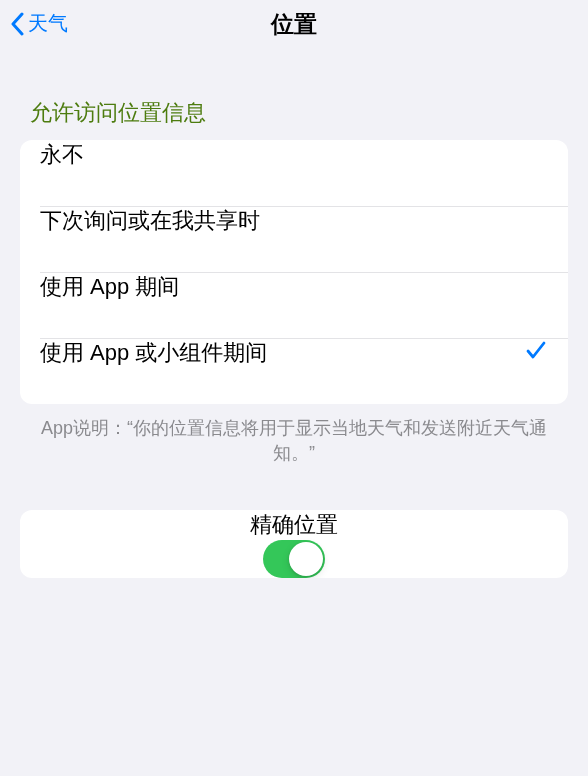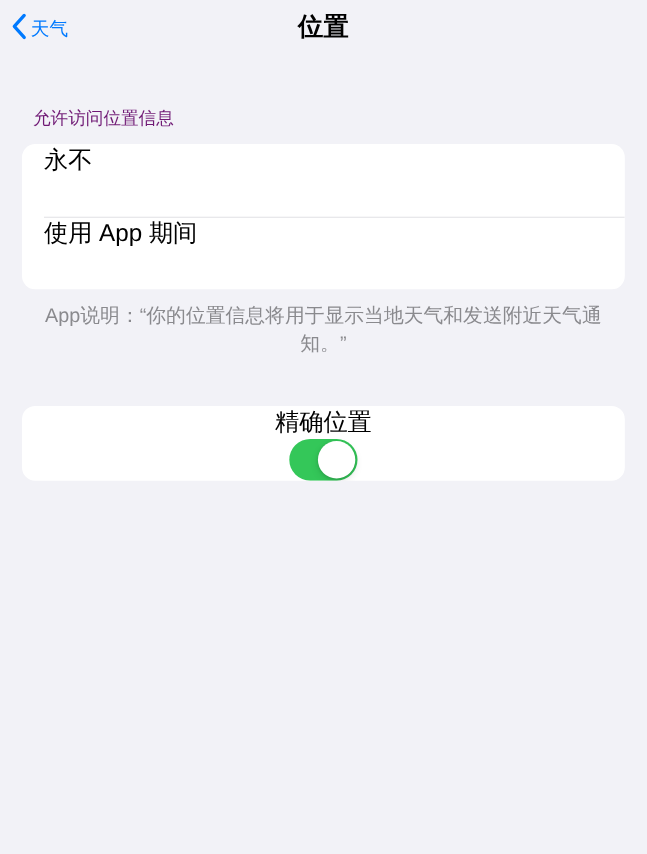--- a/index.html
+++ b/index.html
@@ -17,23 +17,23 @@
     }
     .nav-bar {
       height: 48px;
       display: flex;
       align-items: center;
       position: relative;
       padding: 0 8px;
     }
     .back-button {
       display: flex;
-      align-items: flex-end;
+      align-items: flex-start;
       color: #007aff;
-      font-size: 17px;
+      font-size: 20px;
       font-weight: 400;
       cursor: pointer;
       gap: 2px;
     }
     .back-chevron {
       width: 18px;
       height: 28px;
       display: flex;
       align-items: center;
       justify-content: center;
@@ -44,22 +44,22 @@
       transform: translateX(-50%);
       font-size: 23px;
       font-weight: 600;
       color: #000;
       text-align: right;
     }
     .content {
       padding: 0 20px;
     }
     .section-header {
-      font-size: 16px;
-      color: #701a75;
+      font-size: 22px;
+      color: #4d7c0f;
       padding: 50px 10px 12px 10px;
       font-weight: 400;
     }
     .list {
       background: #fff;
       border-radius: 12px;
       overflow: hidden;
     }
     .list-row {
       display: flex;
@@ -146,21 +146,32 @@
 
 <div class="content">
 
   <div class="section-header">允许访问位置信息</div>
 
   <div class="list">
     <div class="list-row">
       <span>永不</span>
     </div>
     <div class="list-row">
+      <span>下次询问或在我共享时</span>
+    </div>
+    <div class="list-row">
       <span>使用 App 期间</span>
+    </div>
+    <div class="list-row">
+      <span>使用 App 或小组件期间</span>
+      <span class="checkmark">
+        <svg width="22" height="22" viewBox="0 0 22 22" fill="none">
+          <path d="M3 12 L8 18 L19 4" stroke="#007aff" stroke-width="2.8" stroke-linecap="round" stroke-linejoin="round"></path>
+        </svg>
+      </span>
     </div>
   </div>
 
   <div class="section-footer">App说明：“你的位置信息将用于显示当地天气和发送附近天气通知。”</div>
 
   <div class="spacer"></div>
 
   <div class="list">
     <div class="switch-row">
       <span>精确位置</span>

